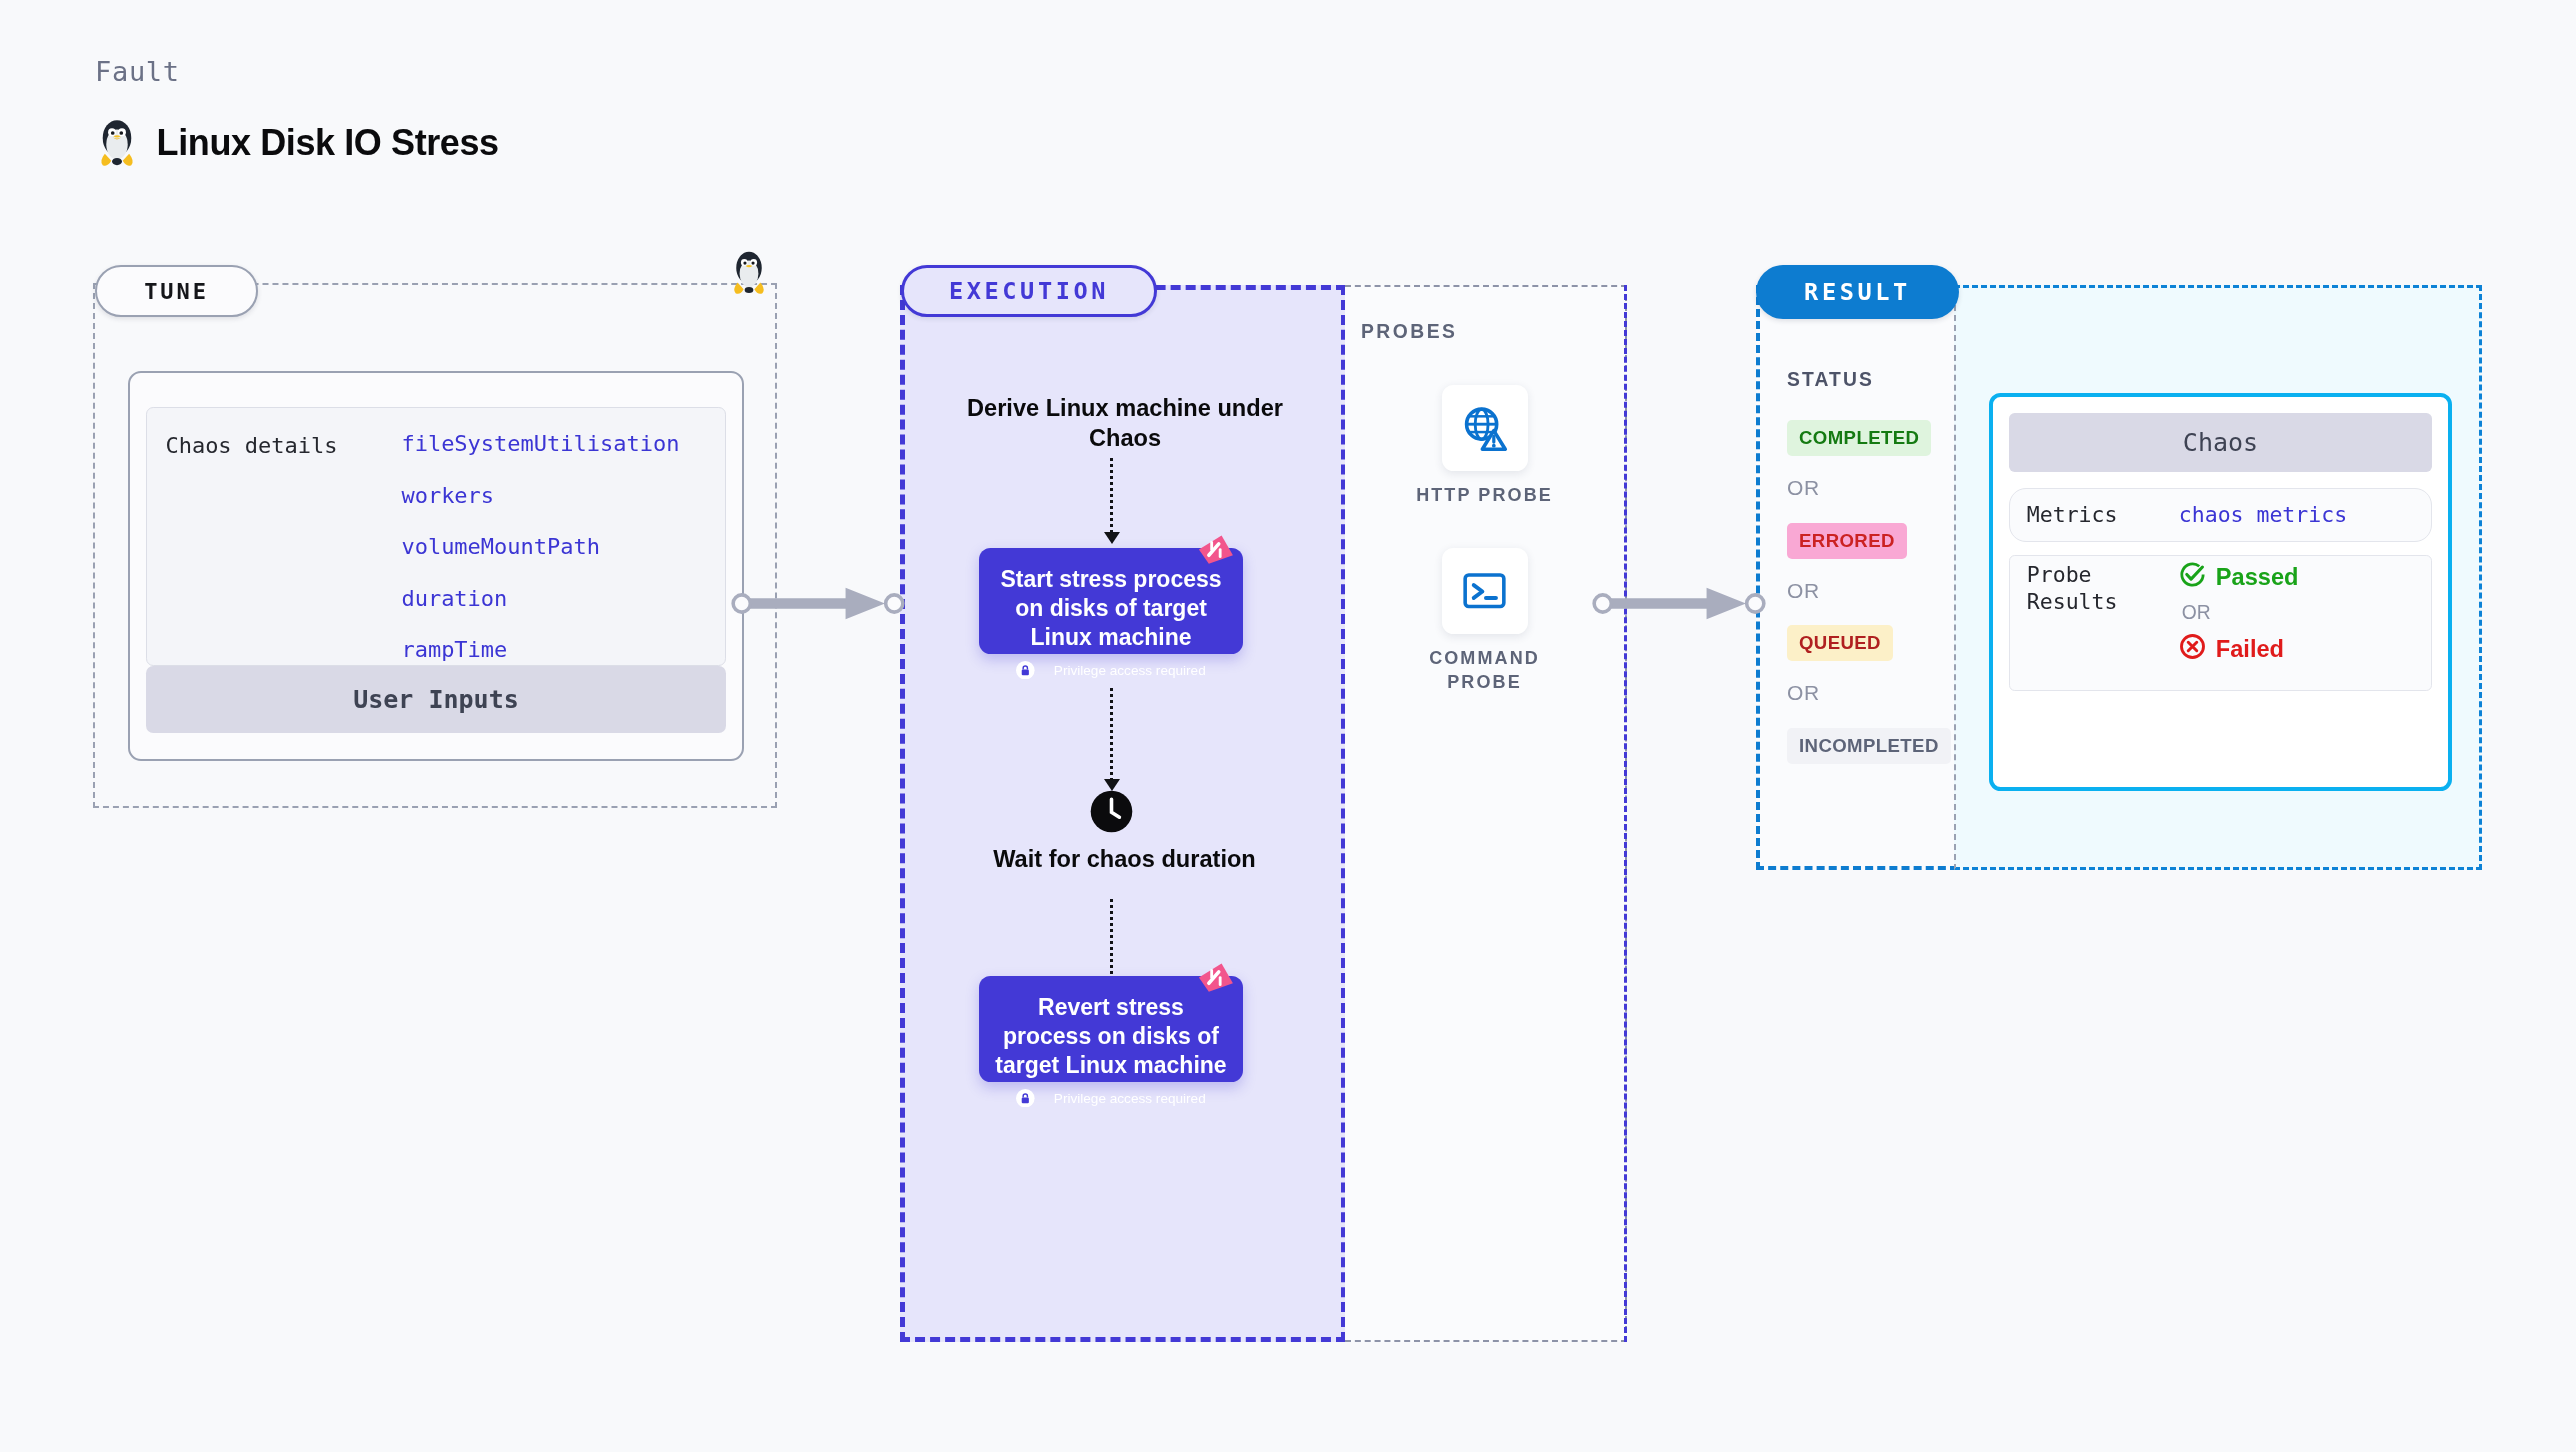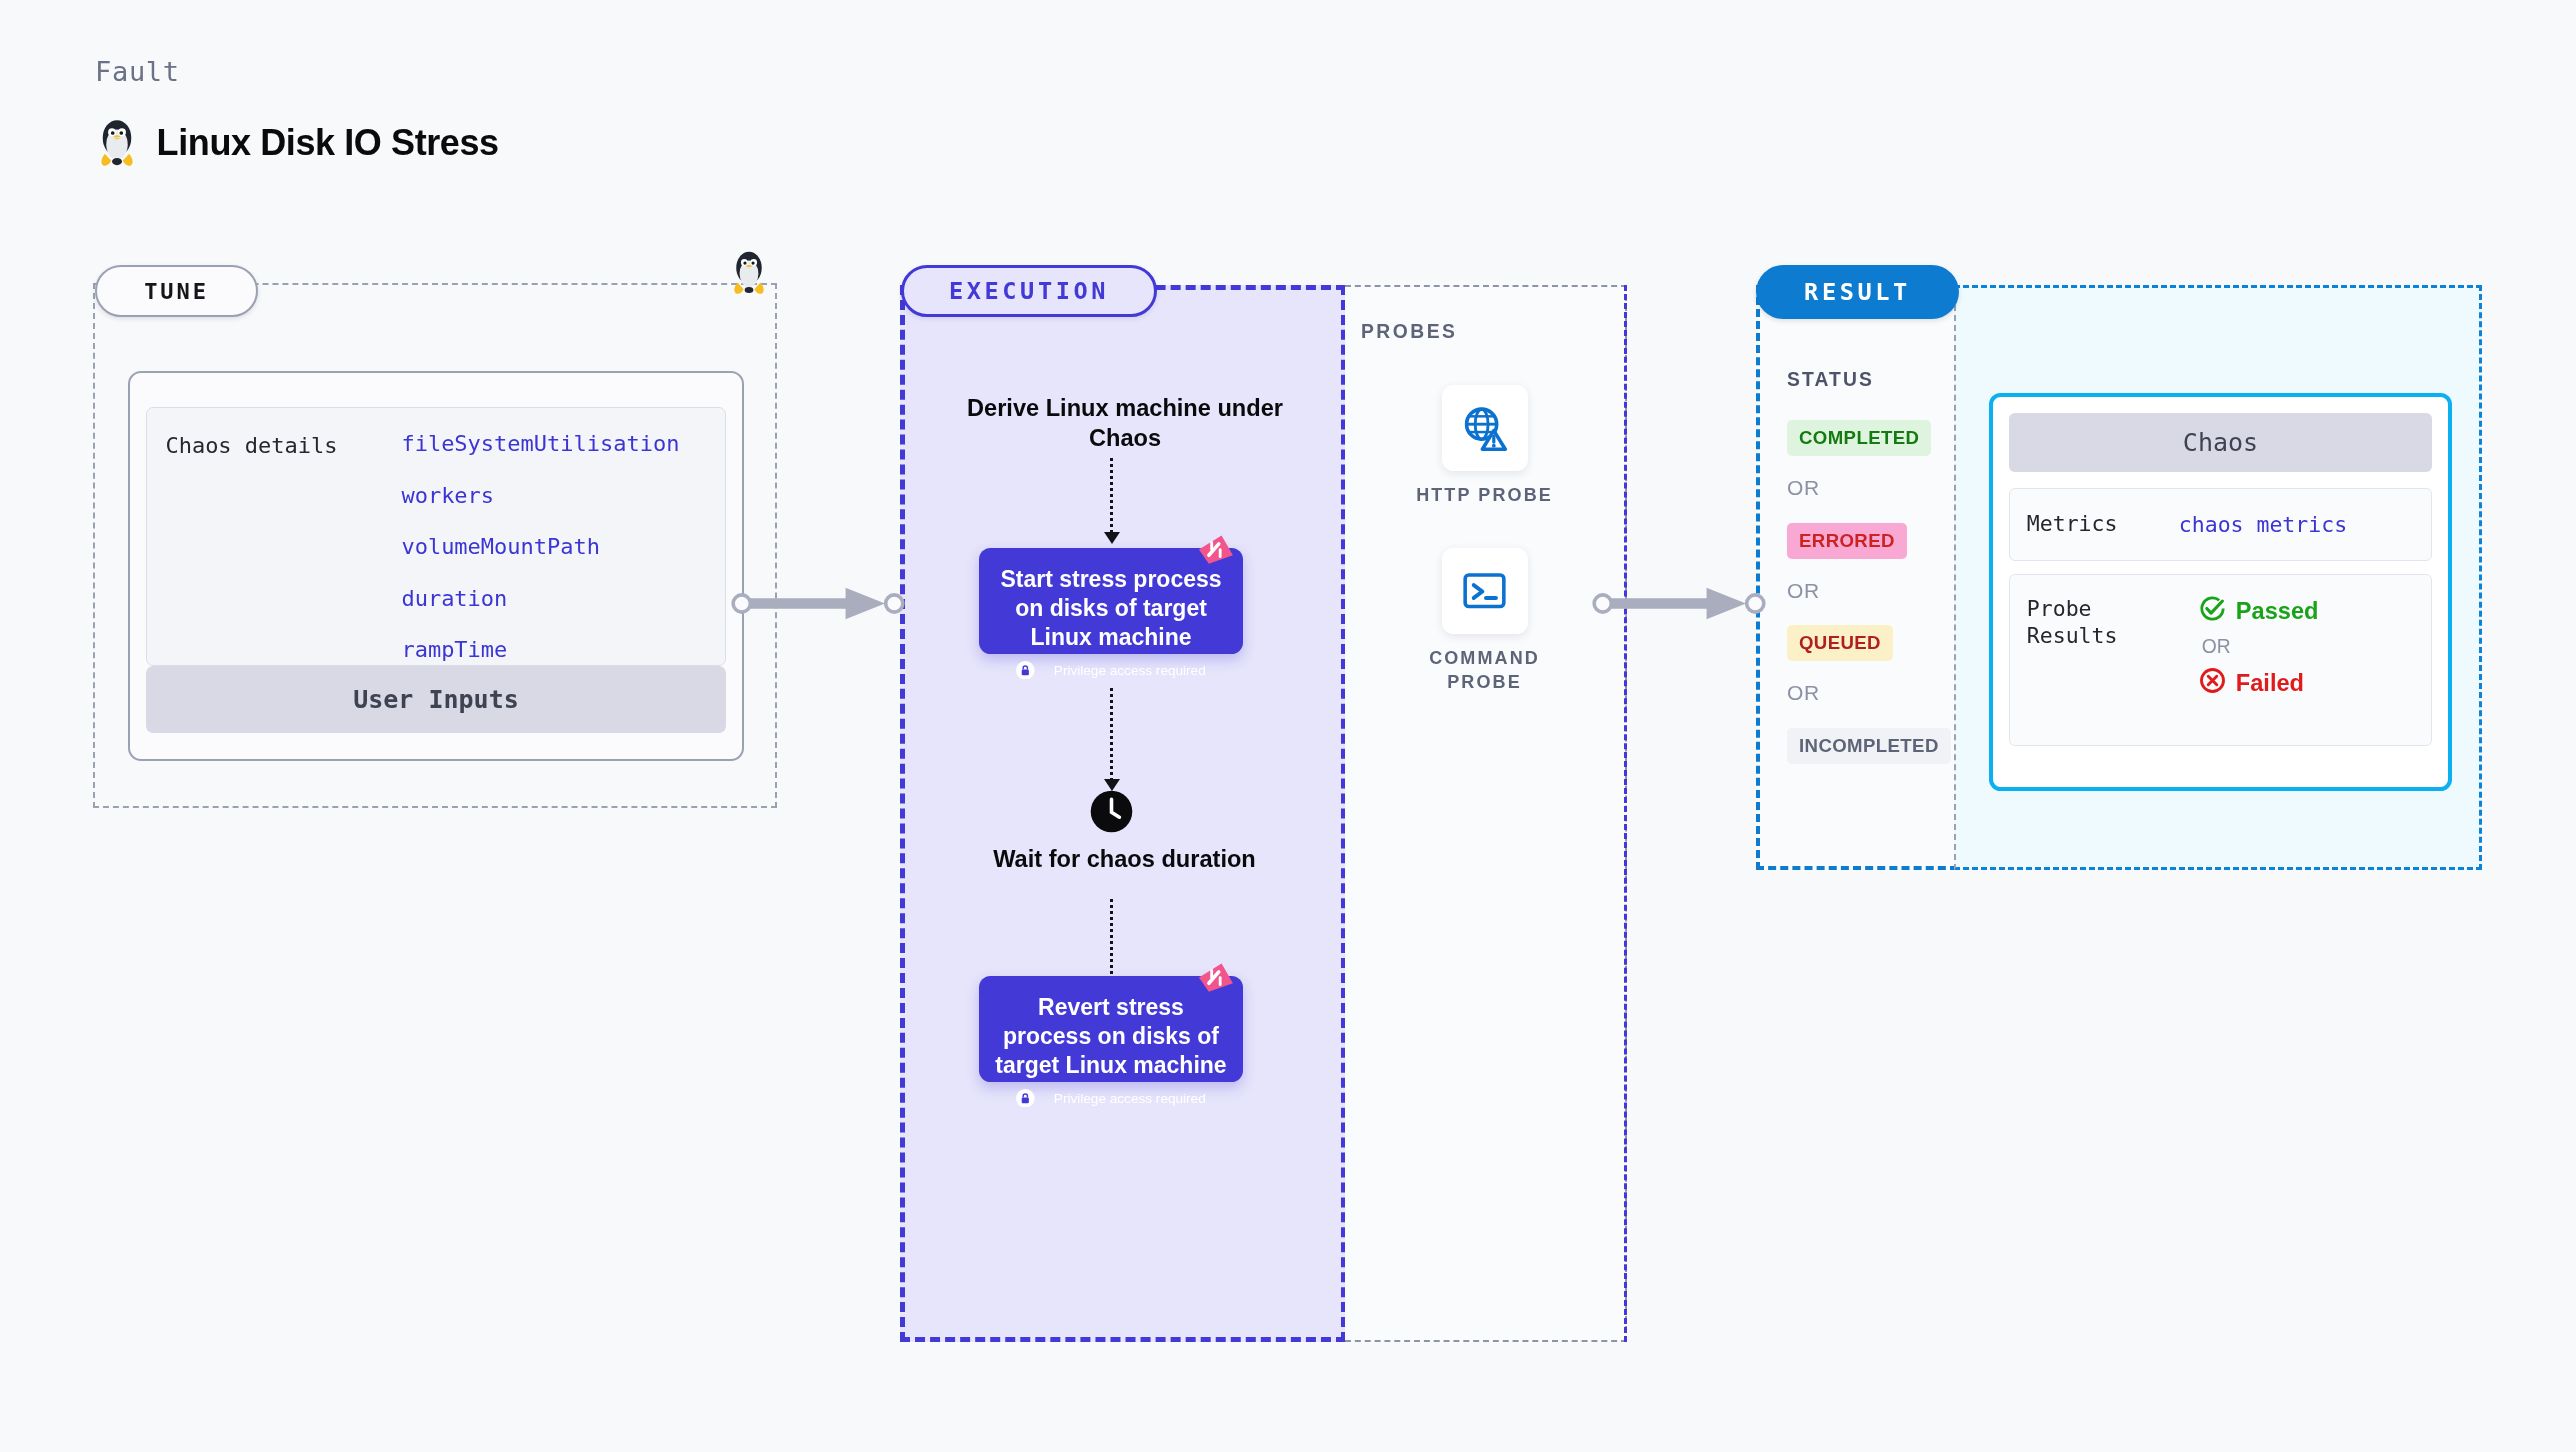--- a/index.html
+++ b/index.html
@@ -337,51 +337,50 @@
     height: 59px;
     background: #d9d9e6;
     border-radius: 5.7px;
     display: flex; align-items: center; justify-content: center;
     font-family: "DejaVu Sans Mono", monospace;
     font-size: 25px;
     color: #3e4353;
   }
   #metrics-row {
     margin-top: 15.8px;
-    height: 73px;
+    height: 54px;
     background: #fafbfd;
     border: 1.4px solid #e3e5ec;
-    border-radius: 6px;
+    border-radius: 17px;
     box-sizing: border-box;
     display: flex; align-items: center;
     padding: 0 17px;
   }
   .out-key {
     font-family: "DejaVu Sans Mono", monospace;
     font-size: 21.5px;
     color: #25272e;
     width: 152px;
     flex: none;
     line-height: 1.28;
   }
   .out-val-mono {
     font-family: "DejaVu Sans Mono", monospace;
     font-size: 21.5px;
     color: #3b35d4;
   }
   #probe-results-row {
     margin-top: 13px;
-    height: 172px;
+    height: 136px;
     background: #fafbfd;
     border: 1.4px solid #e3e5ec;
     border-radius: 5.7px;
     box-sizing: border-box;
     display: flex;
-    padding: 20px 17px;
-    gap: 20px;
+    padding: 5px 17px;
   }
   #probe-results-values {
     display: flex; flex-direction: column; gap: 8.6px;
   }
   .result-line {
     display: flex; align-items: center; gap: 10px;
     font-size: 23.6px;
     font-weight: bold;
   }
   #result-passed { color: #19a319; }

